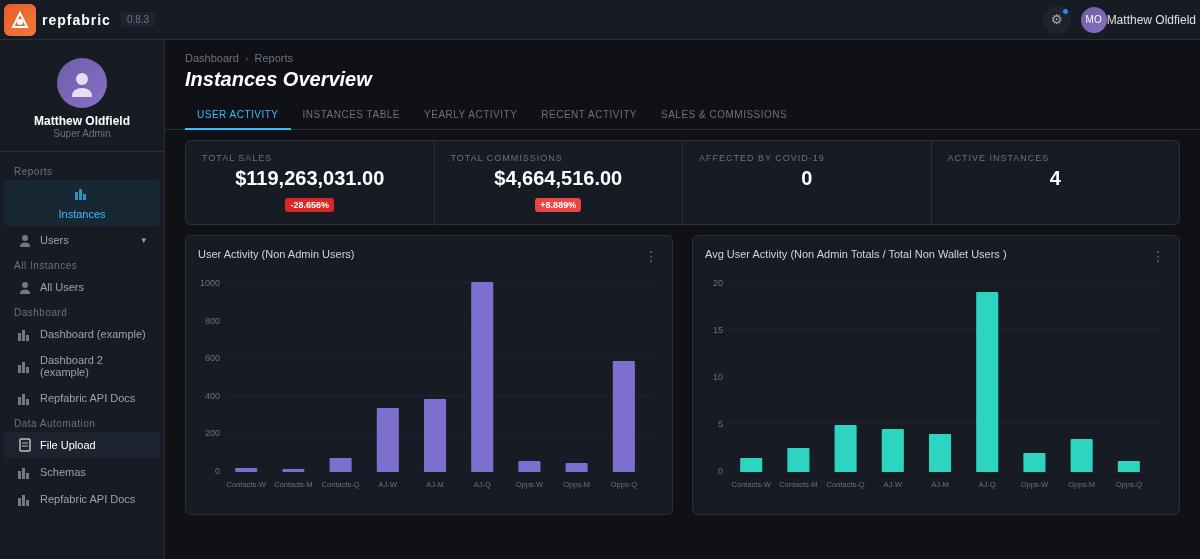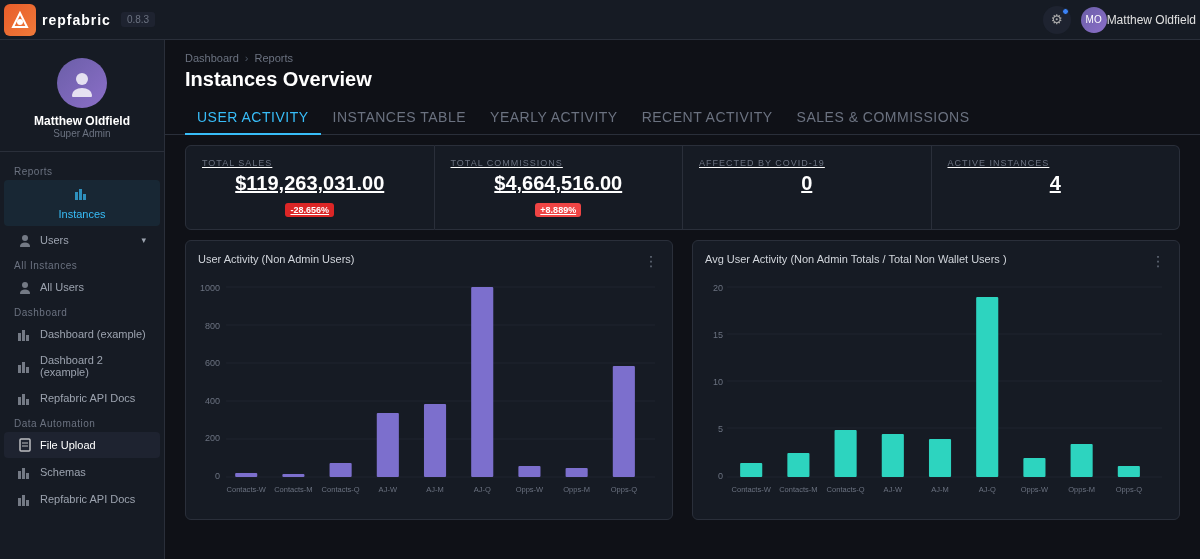--- a/index.html
+++ b/index.html
@@ -59,30 +59,30 @@
     
     .content { flex: 1; overflow-y: auto; background: #0f1117; padding: 0; }
     .content::-webkit-scrollbar { width: 4px; }
     .content::-webkit-scrollbar-thumb { background: #2a2f3a; }
 
     
     .page-header { padding: 12px 20px 0; }
     .breadcrumb { display: flex; align-items: center; gap: 6px; font-size: 11px; color: #6b7280; margin-bottom: 4px; }
     .breadcrumb-sep { color: #4b5563; }
     .breadcrumb a { color: #6b7280; text-decoration: none; }
-    .page-title { font-size: 20px; font-weight: 600; color: #fff; margin-bottom: 10px; }
+    .page-title { font-size: 20px; font-weight: 600; color: #fff; margin-bottom: 10px; font-style: italic; }
 
     
     .tabs { display: flex; border-bottom: 1px solid #2a2f3a; padding: 0 20px; background: #0f1117; }
-    .tab { padding: 8px 12px; font-size: 14px; color: #6b7280; cursor: pointer; border-bottom: 2px solid transparent; margin-bottom: -1px; white-space: nowrap; text-transform: uppercase; letter-spacing: 0.5px; font-weight: 500; }
+    .tab { padding: 8px 12px; font-size: 10px; color: #6b7280; cursor: pointer; border-bottom: 2px solid transparent; margin-bottom: -1px; white-space: nowrap; text-transform: uppercase; letter-spacing: 0.5px; font-weight: 500; }
     .tab.active { color: #38bdf8; border-bottom-color: #38bdf8; }
 
     
     .stats-row { display: flex; padding: 10px 20px; gap: 0; }
-    .stat-card { flex: 1; background: #161b24; border: 1px solid #2a2f3a; padding: 12px 16px; text-decoration: underline; }
+    .stat-card { flex: 1; background: #161b24; border: 1px solid #2a2f3a; padding: 12px 16px; }
     .stat-card:first-child { border-radius: 6px 0 0 6px; }
     .stat-card:last-child { border-radius: 0 6px 6px 0; }
     .stat-card + .stat-card { border-left: none; }
     .stat-label { font-size: 9px; color: #6b7280; letter-spacing: 1px; text-transform: uppercase; margin-bottom: 4px; }
     .stat-value { font-size: 20px; font-weight: 600; color: #fff; display: flex; align-items: center; gap: 8px; flex-direction: column; }
     .stat-badge { font-size: 9px; padding: 2px 5px; border-radius: 3px; font-weight: 600; }
     .badge-red { background: #dc2626; color: #fff; }
     .badge-green { background: #ef4444; color: #fff; }
 
     

